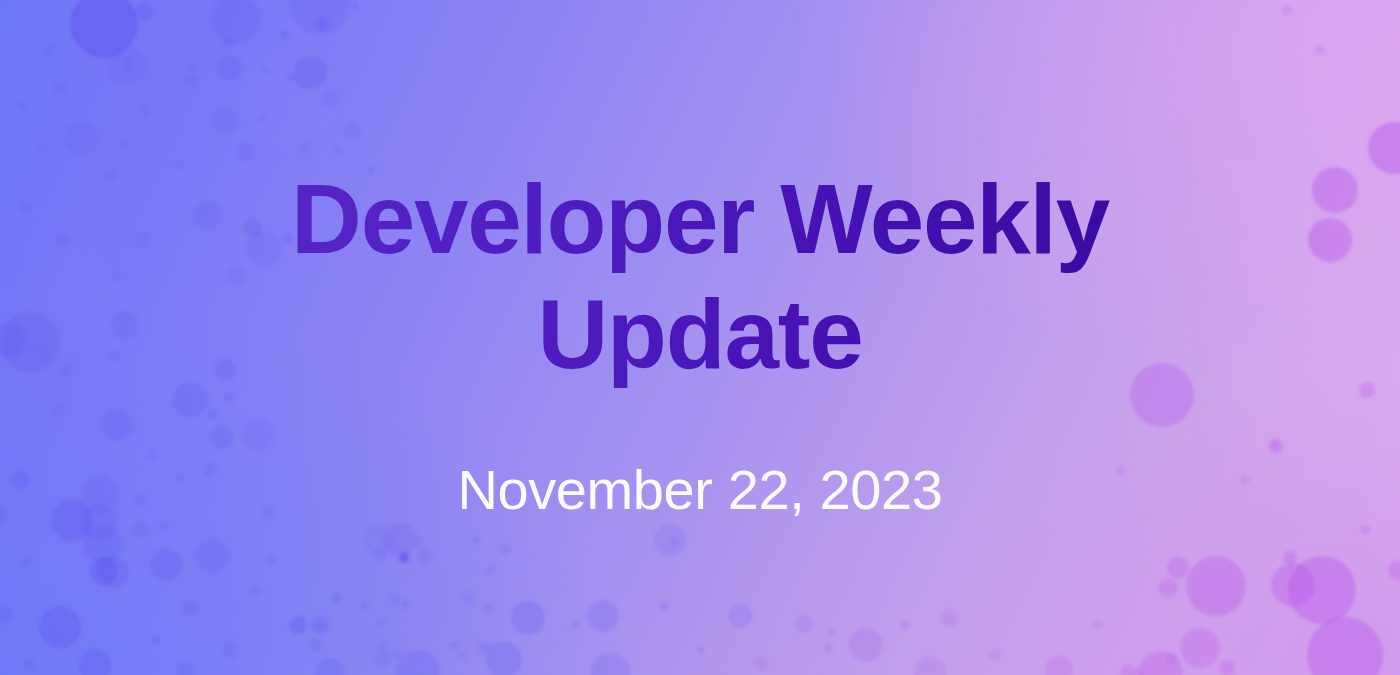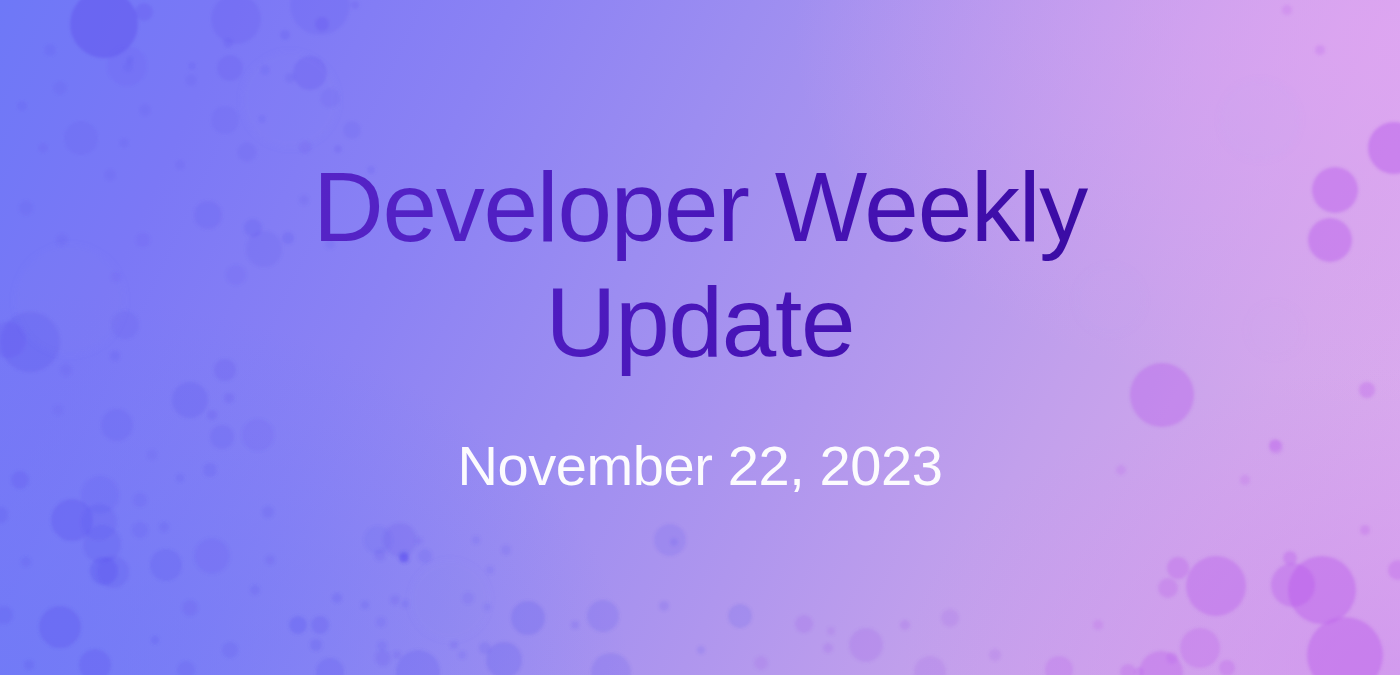--- a/index.html
+++ b/index.html
@@ -57,25 +57,25 @@
     inset: 0;
     display: flex;
     flex-direction: column;
     align-items: center;
     justify-content: flex-start;
     padding-top: 150px;
     box-sizing: border-box;
   }
 
   .headline {
-    margin: 0;
+    margin: 12px;
     text-align: center;
     font-size: 98px;
     line-height: 1.17;
-    font-weight: 400;
+    font-weight: 700;
     letter-spacing: -1.2px;
     max-width: 1060px;
     background-image: linear-gradient(100deg, #5A27C8 0%, #5120C4 28%, #4713B6 58%, #3A0BA3 86%, #340893 100%);
     -webkit-background-clip: text;
     background-clip: text;
     color: transparent;
     -webkit-text-fill-color: transparent;
   }
 
   .subtitle {

